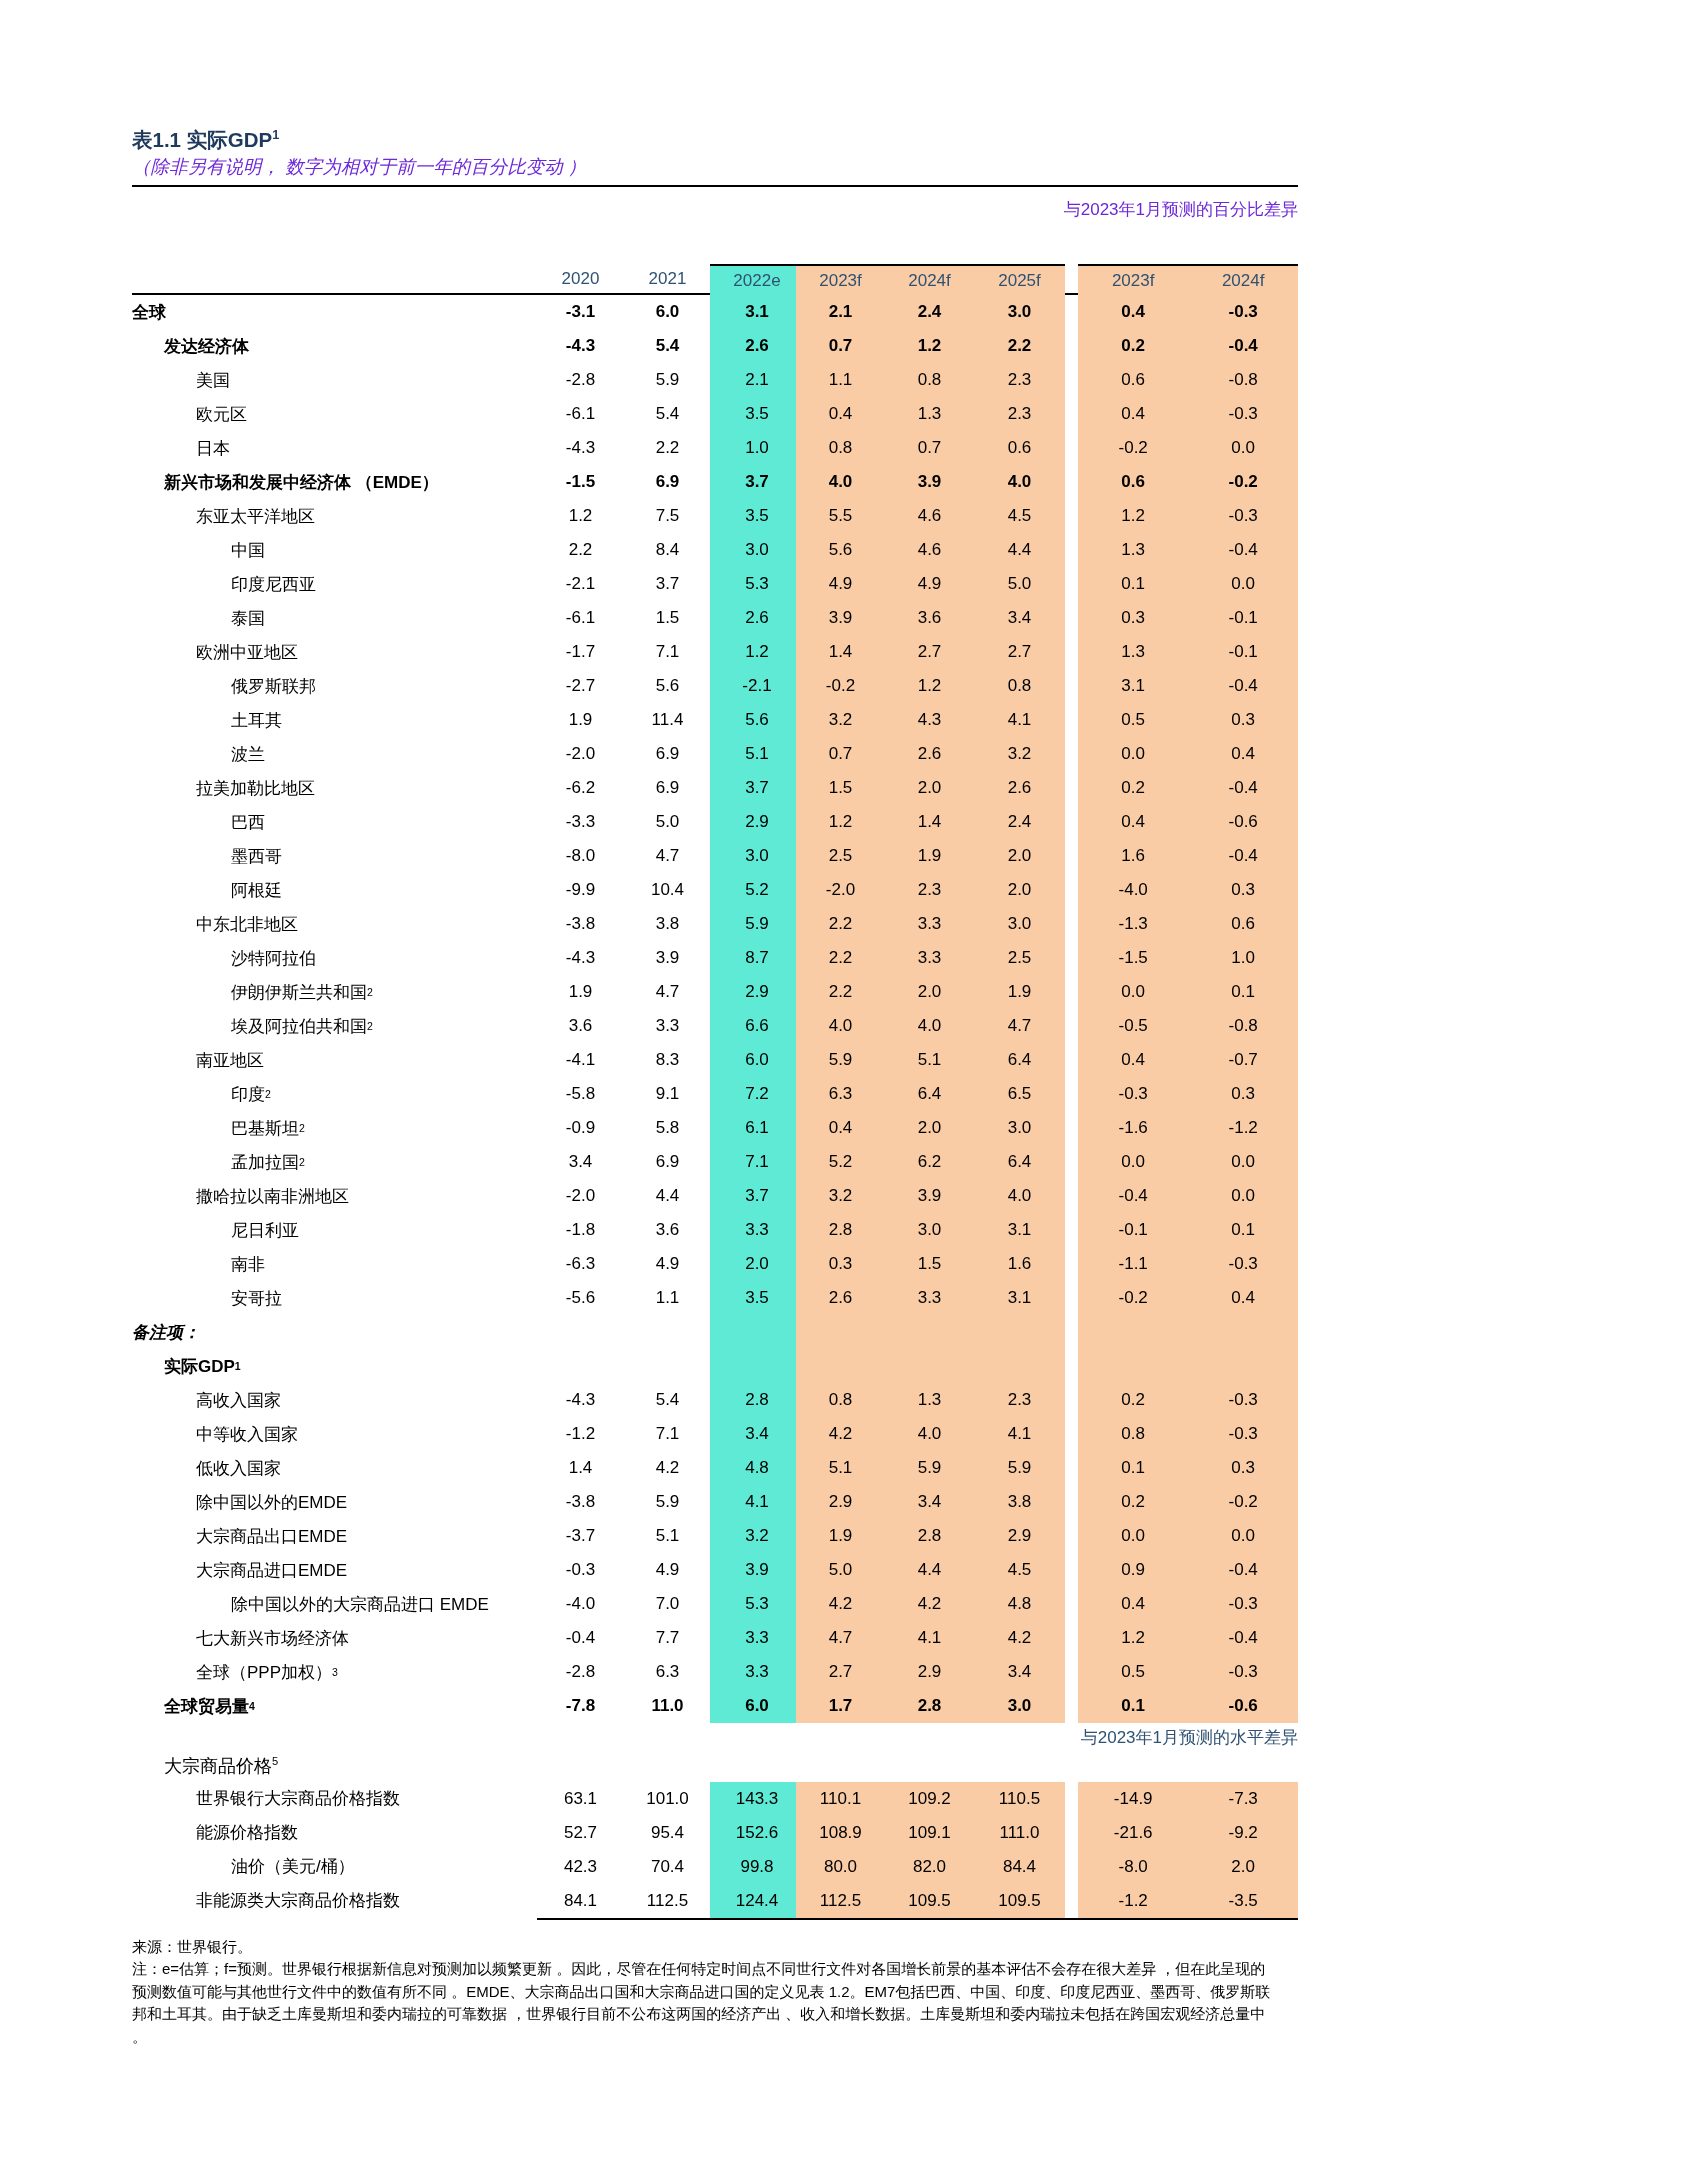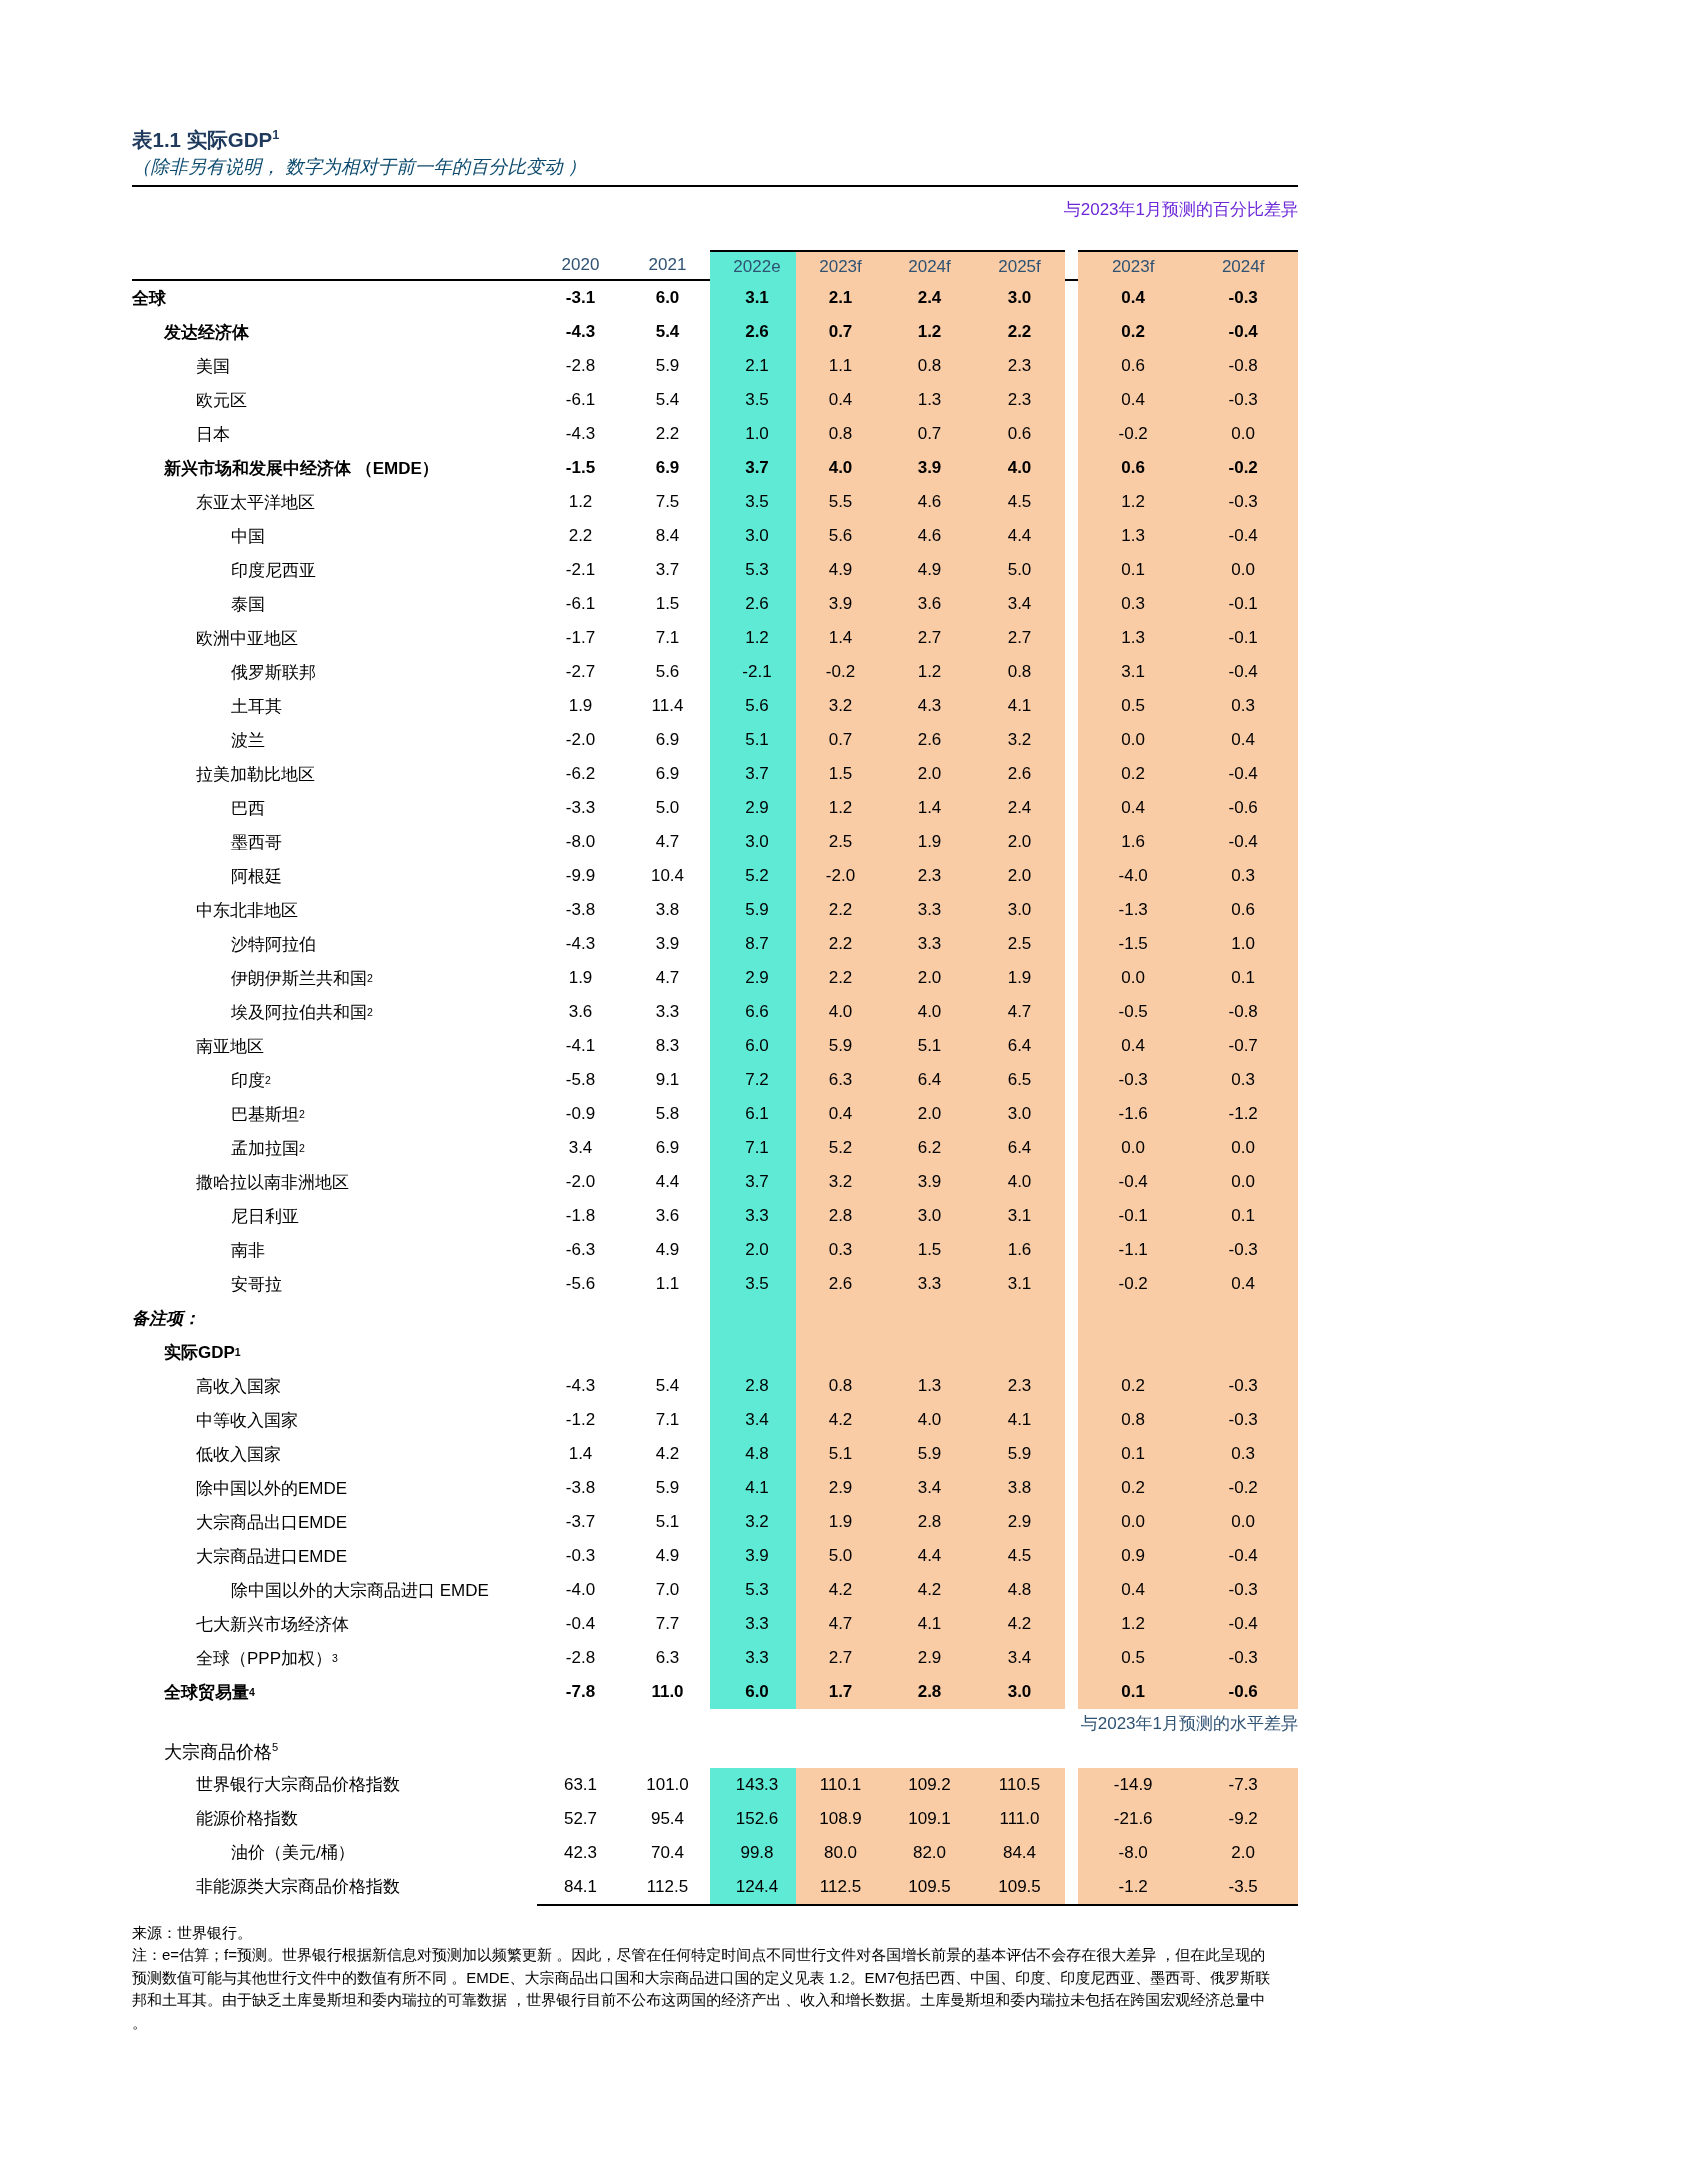--- a/index.html
+++ b/index.html
@@ -2,38 +2,38 @@
 <html style="font-size:10.6px"><head>
 <meta charset="utf-8">
 <style>
   html,body{margin:0;padding:0;background:#ffffff;}
   body{font-family:"Liberation Sans","DejaVu Sans",sans-serif;color:#000;}
   .page{position:relative;width:1353px;height:2183px;background:#fff;overflow:hidden;}
   .content{position:absolute;left:132px;top:127px;width:1166px;}
 
   .title{font-size:20.5px;font-weight:bold;color:#1F3A5C;line-height:25px;}
   .title sup,.lab sup,.sec sup{font-size:0.62em;vertical-align:super;line-height:0;}
-  .subtitle{font-size:18.5px;font-style:italic;color:#0c4a6e;line-height:24px;margin-top:2.6px;}
+  .subtitle{font-size:18.5px;font-style:italic;color:#6d28d9;line-height:24px;margin-top:2.6px;}
   .toprule{border-top:2.6px solid #000;margin-top:6.6px;}
 
   .pctdiff{margin-top:12px;height:21px;font-size:17px;color:#6d28d9;text-align:right;line-height:21px;}
 
   .trow{display:grid;grid-template-columns:404px 89px 85px 86px 89px 89px 91px 13.2px 110px 110px;height:34px;}
   .cell{height:100%;display:flex;align-items:center;font-size:17px;}
   .num{justify-content:center;}
   .lab{justify-content:flex-start;white-space:nowrap;}
   .ind1{padding-left:32px;text-align:right;}
   .ind2{padding-left:64px;}
   .ind3{padding-left:99px;}
   .sl{background:#5eead4;padding-left:8px;}
   .sd{background:#F9CCA6;}
   .bold .cell{font-weight:bold;}
   .italic .lab{font-style:italic;}
 
-  .yearrow{height:29px;margin-top:30px;}
+  .yearrow{height:29px;margin-top:44px;}
   .yearrow .cell{color:#2F5273;font-size:17px;}
   .bt{border-top:2.6px solid #000;}
   .hsep{border-top:2.6px solid #000;}
 
   .band-label{margin-top:4px;height:22.5px;font-size:17px;color:#2F5273;text-align:right;line-height:22.5px;}
   .sec-row{height:32px;display:flex;align-items:center;}
   .sec{font-size:18px;font-weight:normal;padding-left:32px;}
 
   .bottomrule{margin-left:405px;width:761px;border-top:2.6px solid #000;}
 

